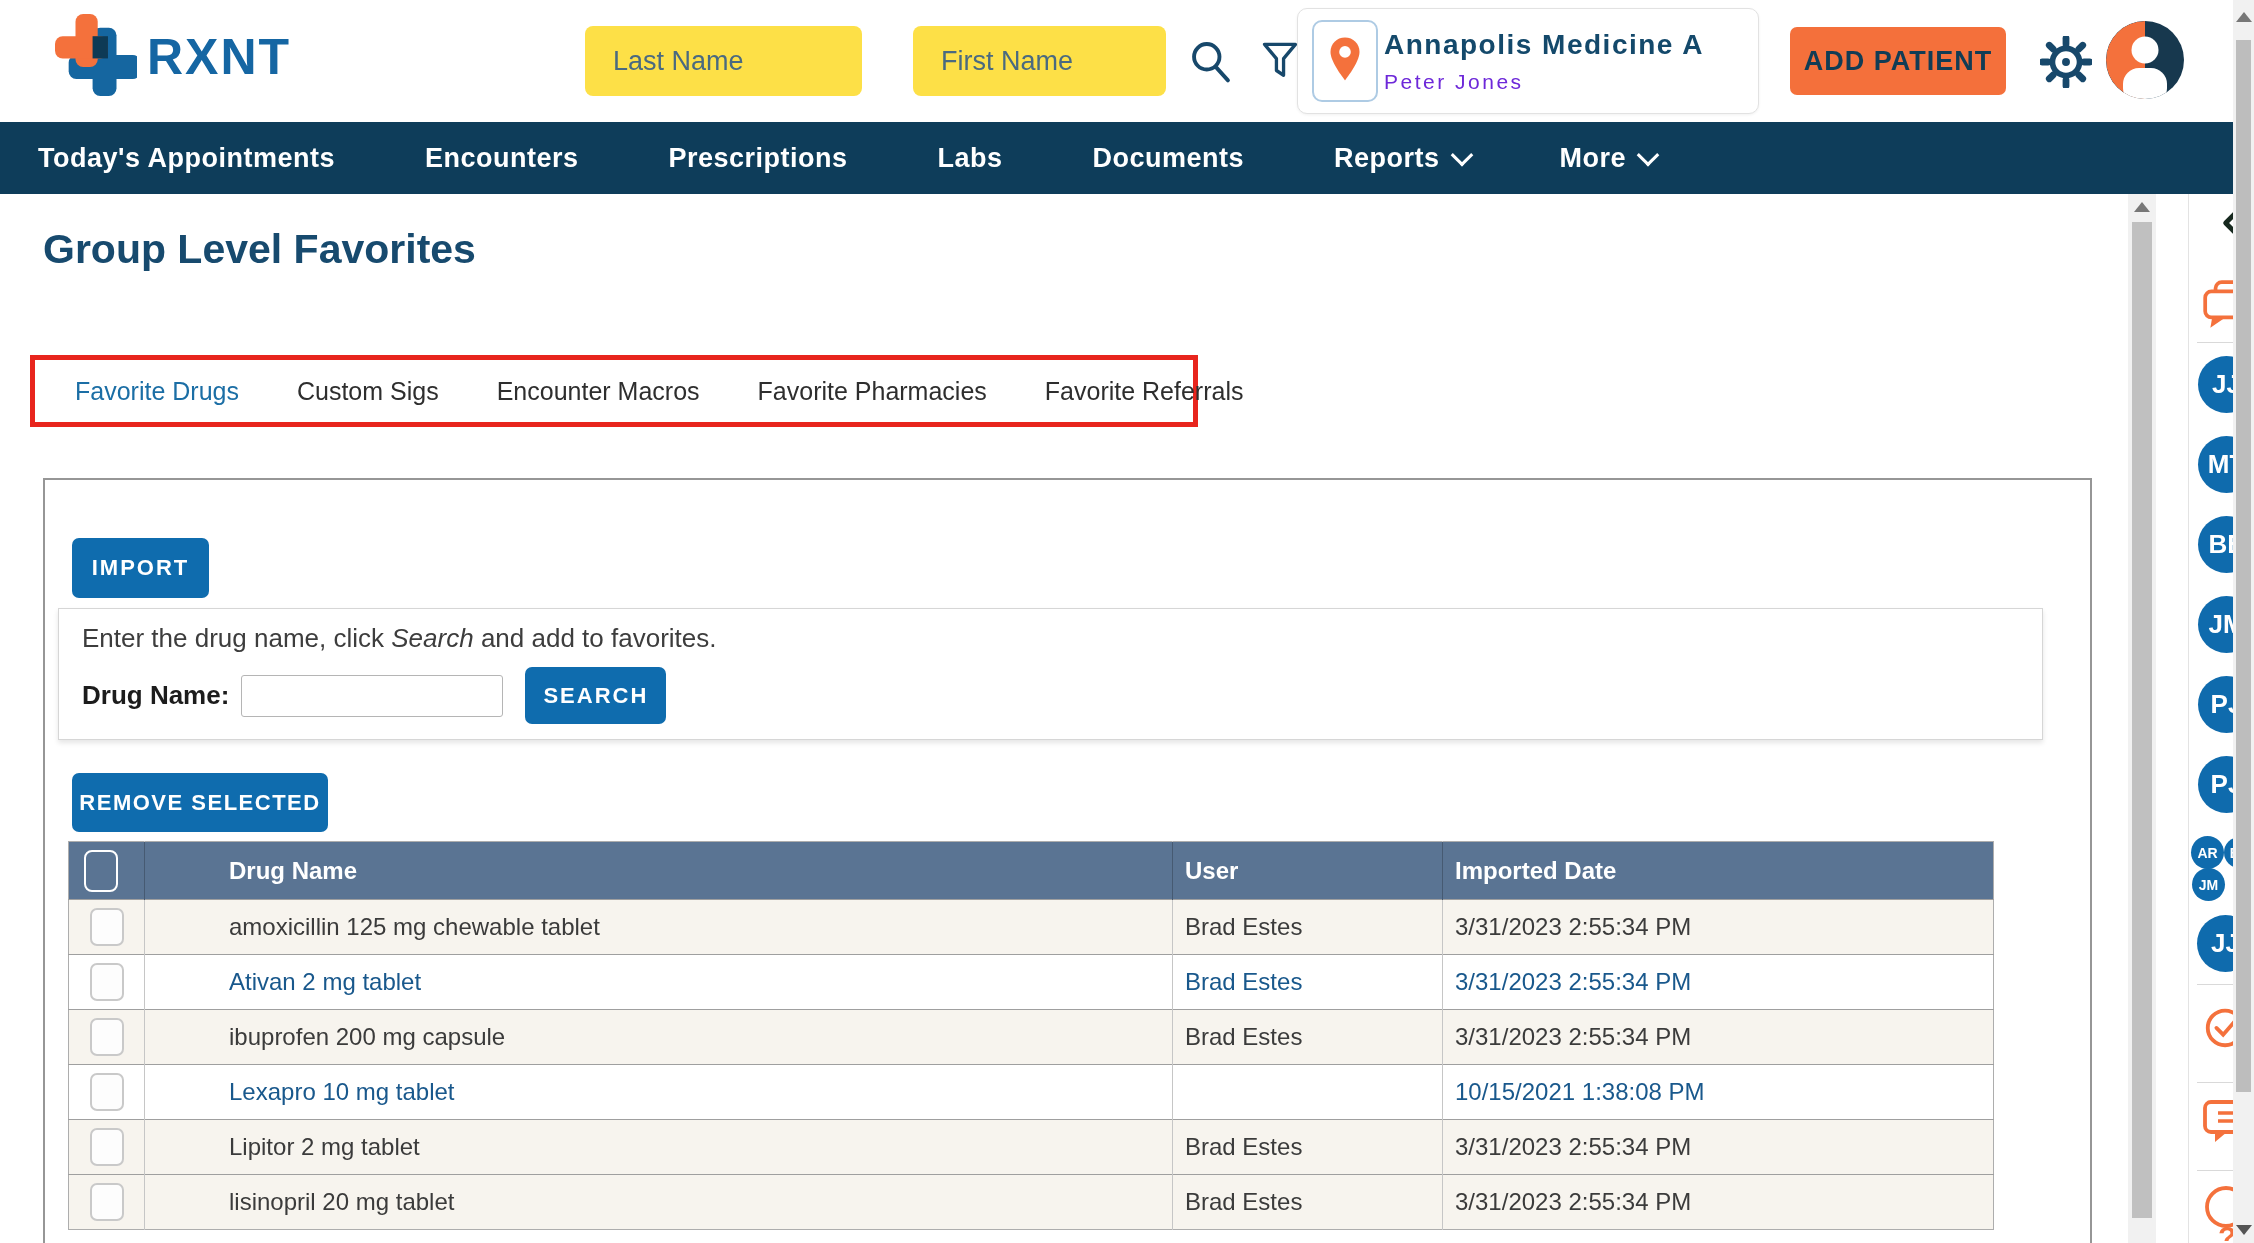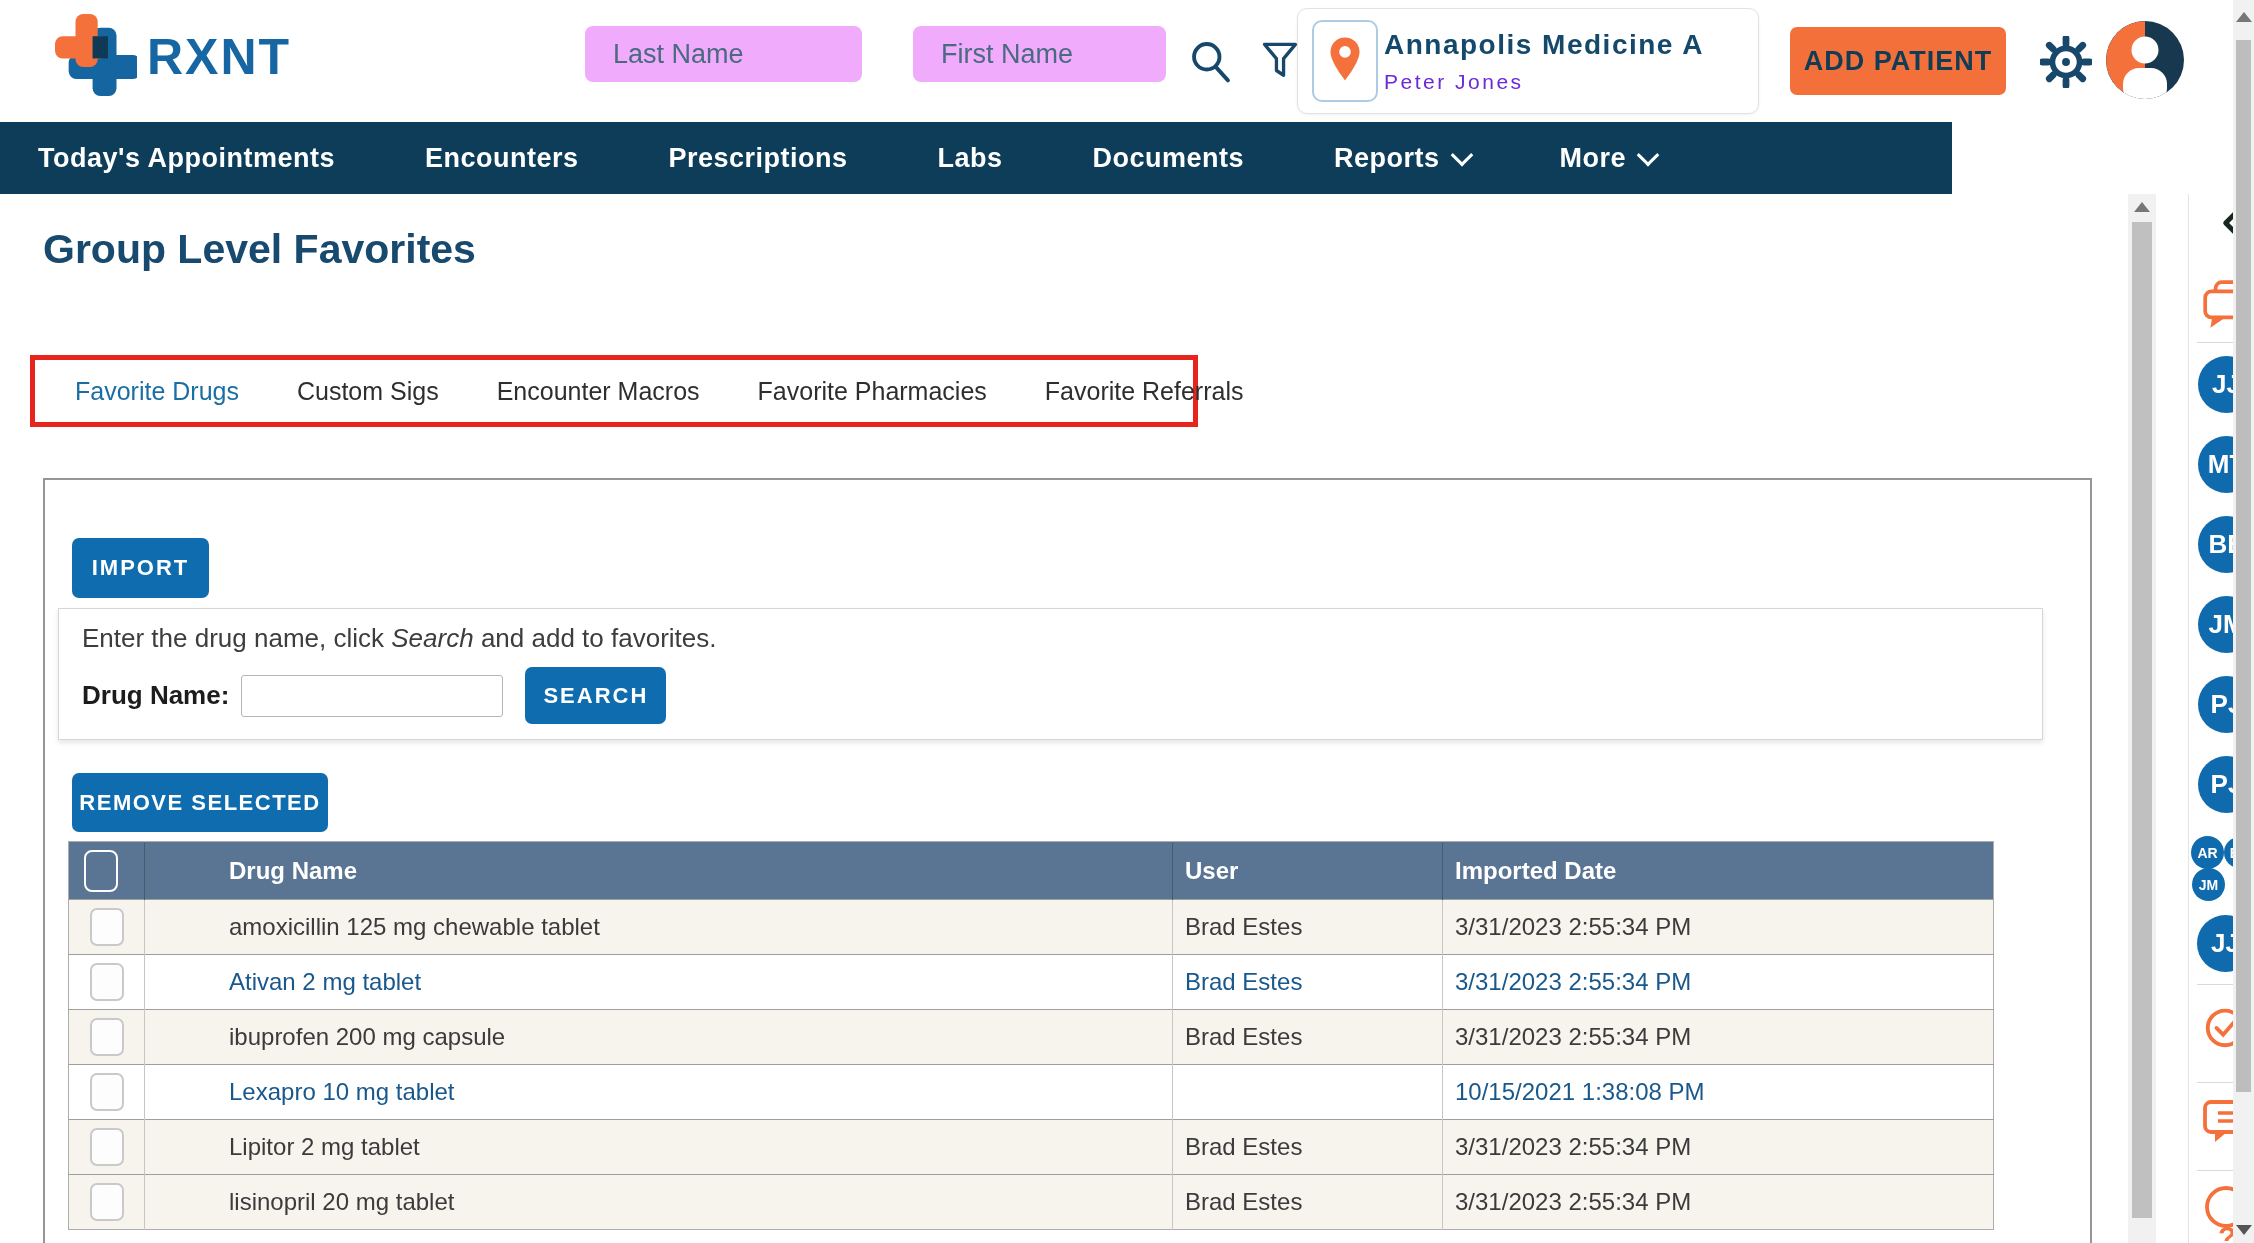--- a/index.html
+++ b/index.html
@@ -3,41 +3,41 @@
 <meta charset="utf-8">
 <style>
   html,body{margin:0;padding:0;background:#fff;}
   #app{position:relative;width:2254px;height:1243px;background:#fff;overflow:hidden;
        font-family:"Liberation Sans",sans-serif;}
 
   
   .header{position:absolute;left:0;top:0;width:2233px;height:122px;background:#fff;}
   .logo{position:absolute;left:55px;top:14px;display:flex;align-items:center;}
   .logo-text{font-size:50px;font-weight:800;color:#1566a3;letter-spacing:2px;margin-left:10px;}
-  .hdr-input{position:absolute;height:56px;background:#f0abfc;border:none;border-radius:8px;
+  .hdr-input{position:absolute;height:70px;background:#fde047;border:none;border-radius:8px;
              font-family:"Liberation Sans",sans-serif;font-size:27px;color:#3e5d73;padding:0 0 0 28px;outline:none;}
   .hdr-input::placeholder{color:#4a6a80;opacity:1;}
   .in-last{left:585px;top:26px;width:249px;}
   .in-first{left:913px;top:26px;width:225px;}
   .hicon{position:absolute;cursor:pointer;}
   .loc-card{position:absolute;left:1297px;top:8px;width:460px;height:104px;background:#fff;
             border:1px solid #e2e2e2;border-radius:10px;box-shadow:0 1px 3px rgba(0,0,0,.06);
             display:flex;align-items:center;}
   .pin-box{width:62px;height:78px;border:2px solid #aecbe4;border-radius:10px;margin-left:14px;
            display:flex;align-items:center;justify-content:center;flex:0 0 auto;}
   .loc-text{margin-left:6px;min-width:0;}
   .practice{font-size:28px;font-weight:bold;color:#14496b;letter-spacing:1.5px;white-space:nowrap;}
   .provider{font-size:21px;color:#6d28d9;letter-spacing:2.5px;margin-top:9px;}
   .add-patient{position:absolute;left:1790px;top:27px;width:216px;height:68px;background:#f4703b;
                border:none;border-radius:7px;color:#113c55;font-family:"Liberation Sans",sans-serif;
                font-size:27px;font-weight:bold;letter-spacing:1px;cursor:pointer;}
   .avatar-btn{position:absolute;left:2106px;top:21px;width:78px;height:78px;border-radius:50%;cursor:pointer;}
 
   
-  .navbar{position:absolute;left:0;top:122px;width:1952px;height:72px;background:#0e3d5a;
+  .navbar{position:absolute;left:0;top:122px;width:2233px;height:72px;background:#0e3d5a;
           display:flex;align-items:center;padding-left:38px;box-sizing:border-box;gap:90px;}
   .nav-item{color:#fff;font-size:27px;font-weight:600;letter-spacing:.5px;white-space:nowrap;
             cursor:pointer;display:flex;align-items:center;}
   .chev{width:13px;height:13px;border-right:3px solid #fff;border-bottom:3px solid #fff;
         transform:rotate(45deg) translate(-2px,-2px);margin-left:14px;display:inline-block;}
 
   
   .page-title{position:absolute;left:43px;top:226px;font-size:41px;font-weight:bold;color:#174a6e;margin:0;}
   .red-box{position:absolute;left:30px;top:355px;width:1118px;height:62px;border:5px solid #e8251d;
            background:#fff;display:flex;align-items:center;padding-left:40px;gap:58px;box-sizing:content-box;}

